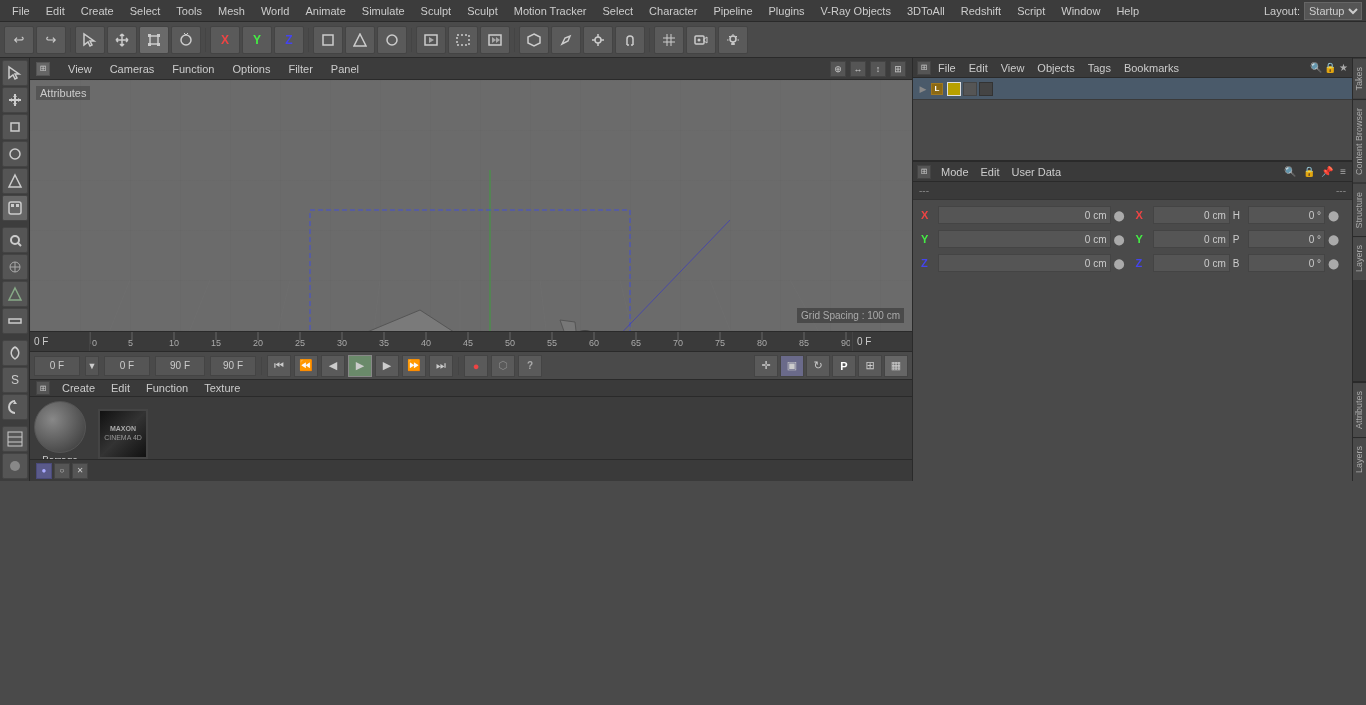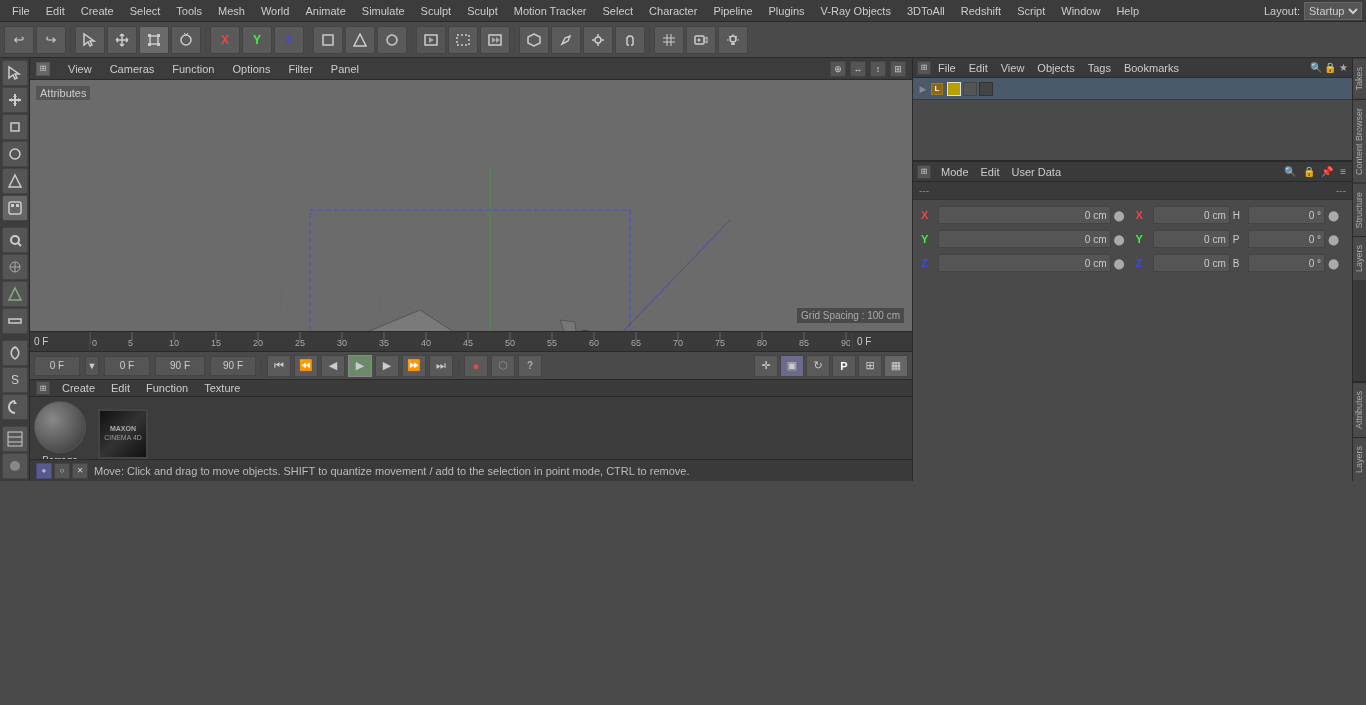--- a/index.html
+++ b/index.html
@@ -617,21 +617,20 @@
         </div>
       </div>
     </div>
 
     <div id="status-bar">
       <div style="display:flex; align-items:center; gap:2px;">
         <div style="width:16px;height:16px;background:#5a5a8a;border:1px solid #4a4a7a;display:flex;align-items:center;justify-content:center;font-size:8px;color:#aaf;">●</div>
         <div style="width:16px;height:16px;background:#555;border:1px solid #444;display:flex;align-items:center;justify-content:center;font-size:8px;color:#ccc;">○</div>
         <div style="width:16px;height:16px;background:#555;border:1px solid #444;display:flex;align-items:center;justify-content:center;font-size:8px;color:#ccc;">✕</div>
       </div>
-      <div class="status-text">Move: Click and drag to move objects. SHIFT to quantize movement / add to the selection in point mode, CTRL to remove.</div>
     </div>
   </div>
 
   <div class="right-outer">
     <div id="right-col">
 
       <div id="object-manager">
         <div id="obj-toolbar">
           <div style="width:14px;height:14px;background:#555;border:1px solid #444;display:flex;align-items:center;justify-content:center;font-size:8px;cursor:pointer;">⊞</div>
           <div class="obj-menu">File</div>

